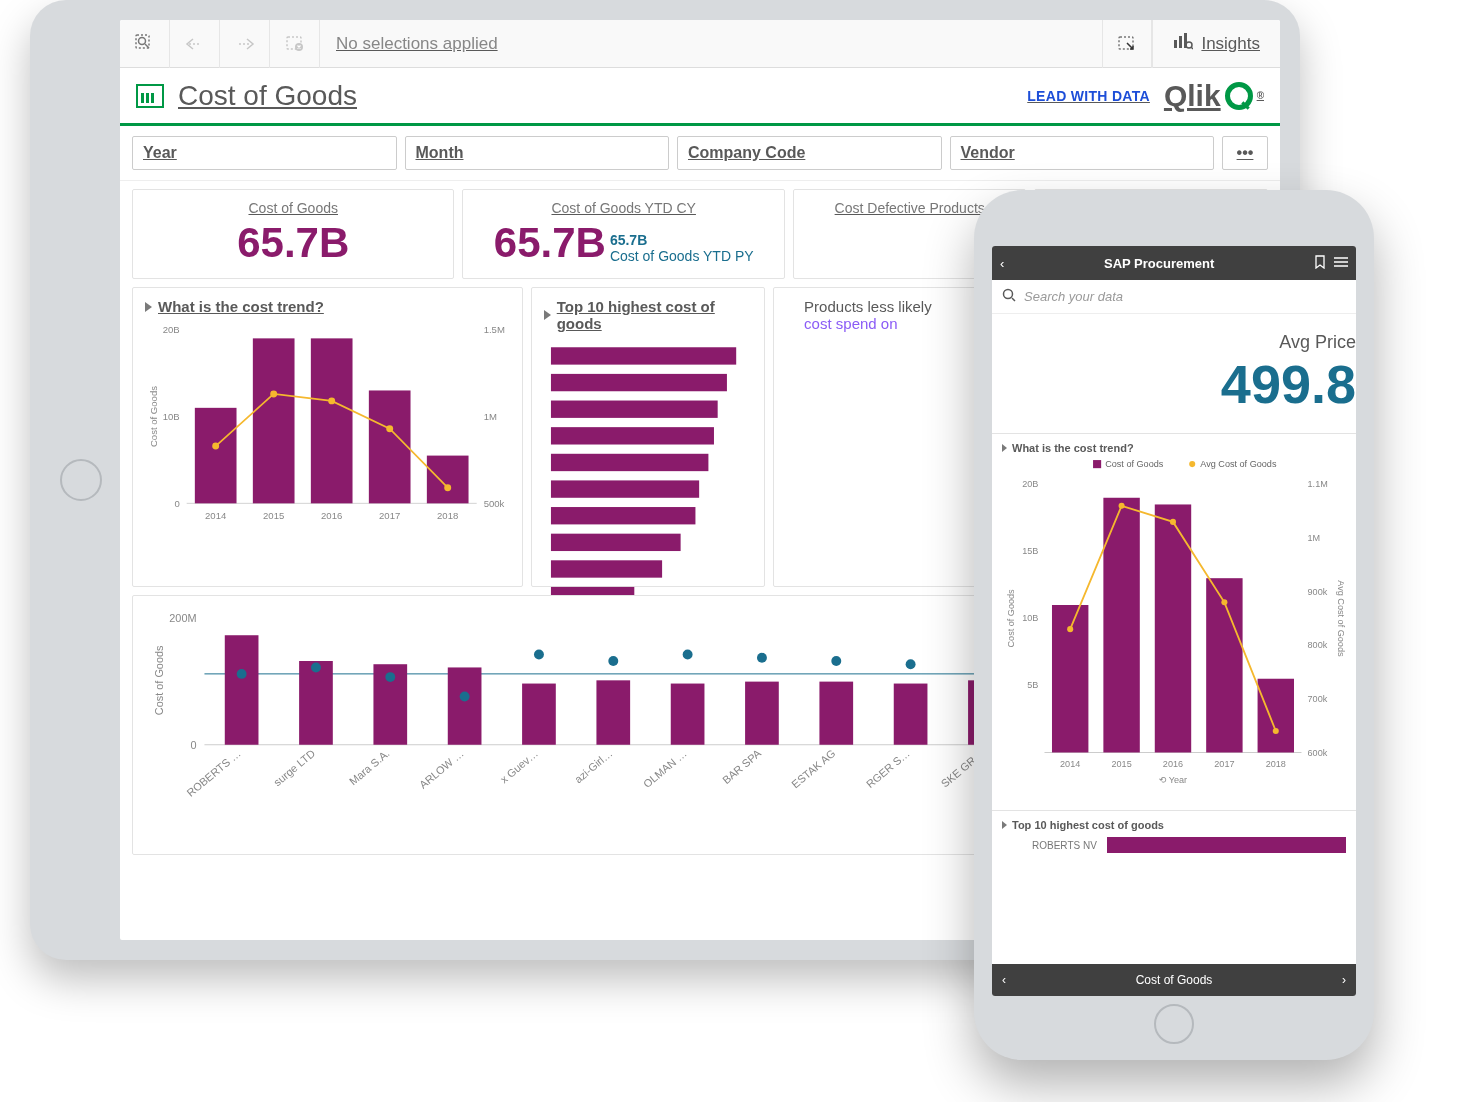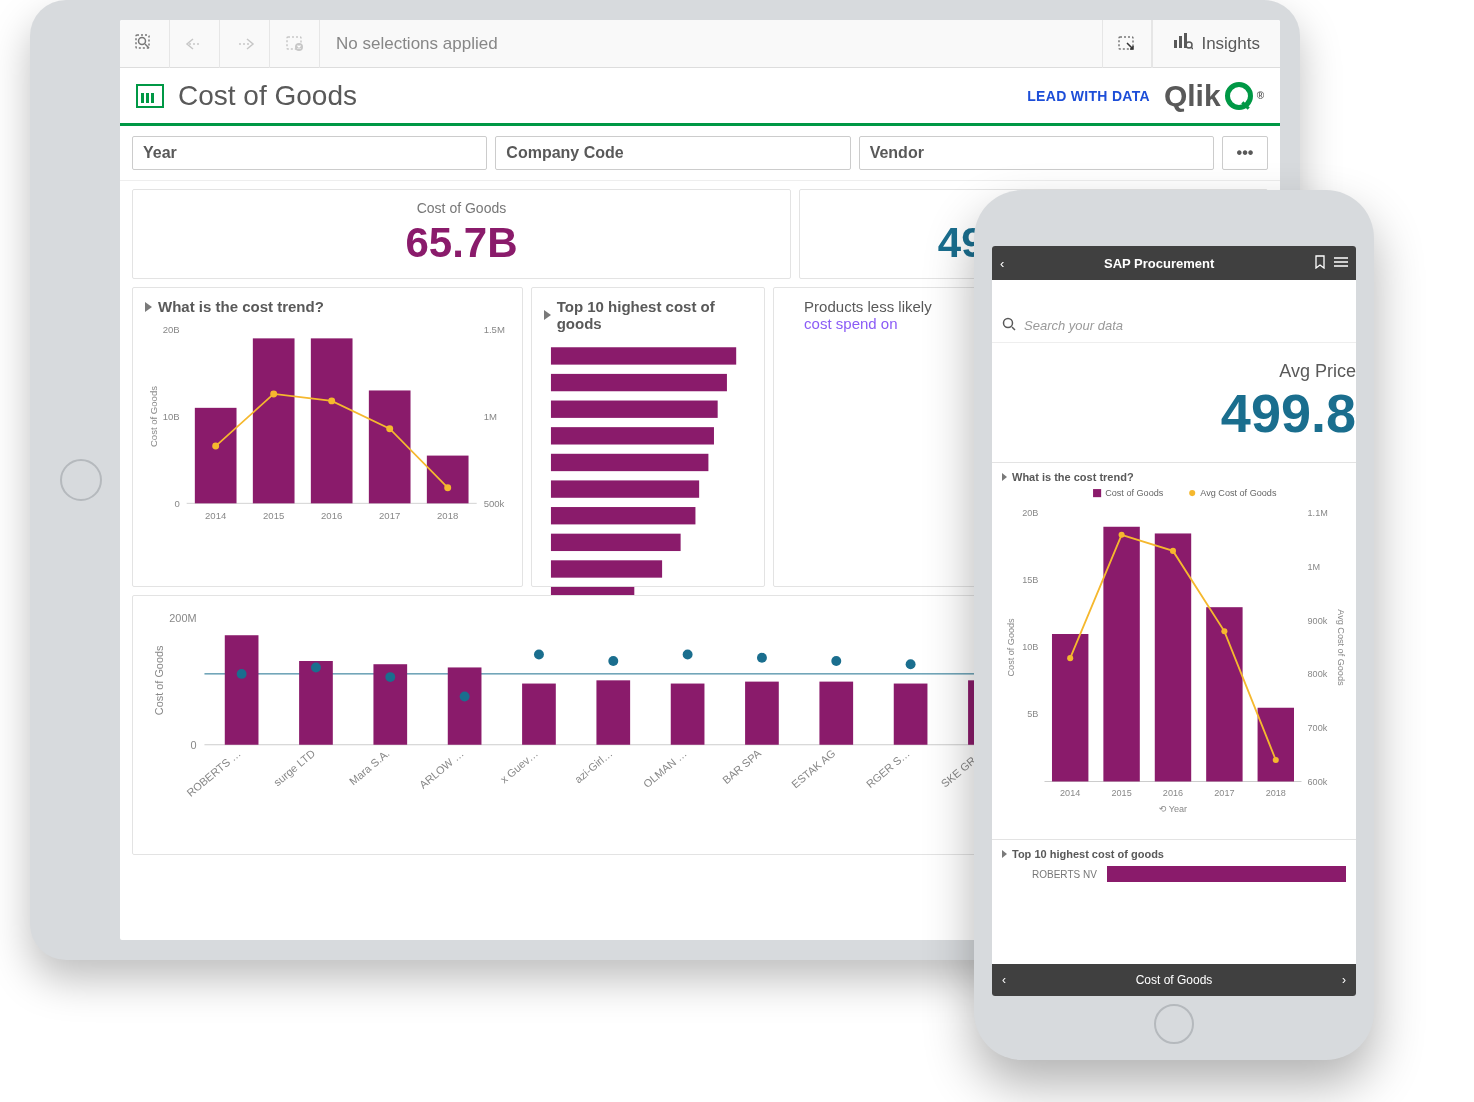--- a/index.html
+++ b/index.html
@@ -2,21 +2,21 @@
 <html><head>
 <meta charset="utf-8">
 <style>
   * { box-sizing: border-box; margin: 0; padding: 0; }
   body { font-family: "Segoe UI", -apple-system, Helvetica, Arial, sans-serif; background: #fff; color: #595959; }
   .stage { width: 1474px; height: 1102px; position: relative; }
 
   
   .tablet { position: absolute; left: 30px; top: 0; width: 1270px; height: 960px; border-radius: 36px; background: #d7dadd; padding: 20px 20px 20px 90px; box-shadow: 0 20px 40px rgba(0,0,0,.25); }
   .tablet .home-btn { position: absolute; left: 30px; top: 50%; width: 42px; height: 42px; border-radius: 50%; border: 2px solid #b5b9bd; transform: translateY(-50%); }
-  .tablet-screen { background: #fff; height: 100%; border-radius: 2px; overflow: hidden; display: flex; flex-direction: column; }
+  .tablet-screen { background: #fff; height: 100%; border-radius: 2px; overflow: hidden; display: flex; flex-direction: column; text-decoration: underline; }
 
   
   .toolbar { display: flex; align-items: center; height: 48px; border-bottom: 1px solid #ddd; background: #f9f9f9; }
   .tb-btn { width: 50px; height: 48px; display: flex; align-items: center; justify-content: center; border-right: 1px solid #e6e6e6; color: #777; }
   .tb-btn.dim { color: #c7c7c7; }
   .tb-sel { flex: 1; padding: 0 16px; color: #878787; font-size: 17px; }
   .tb-insights { display: flex; align-items: center; gap: 8px; padding: 0 20px; height: 48px; border-left: 1px solid #e6e6e6; font-size: 17px; color: #595959; }
 
   
   .header { display: flex; align-items: center; height: 58px; padding: 0 16px; gap: 14px; border-bottom: 3px solid #009845; }
@@ -71,21 +71,21 @@
   }
   .map-sub { position:absolute; top:10px; left:30px; right:8px; font-size:15px; color:#595959; }
   .map-sub2 { color:#8b5cf6; font-size:15px; }
 
   
   .phone { position:absolute; right:100px; top:190px; width:400px; height:870px; border-radius:48px; background:#d7dadd; padding:56px 18px 64px; box-shadow: 0 25px 50px rgba(0,0,0,.3); }
   .phone .home-btn { position:absolute; left:50%; bottom:16px; width:40px; height:40px; border-radius:50%; border:2px solid #b5b9bd; transform:translateX(-50%); }
   .phone-screen { background:#fff; height:100%; border-radius:3px; overflow:hidden; display:flex; flex-direction:column; }
   .p-bar { background:#404040; color:#fff; height:34px; display:flex; align-items:center; padding:0 8px; font-size:13px; gap:8px; }
   .p-bar .t { flex:1; text-align:center; font-weight:600; }
-  .p-search { height:34px; display:flex; align-items:center; gap:8px; padding:0 10px; border-bottom:1px solid #eee; color:#9a9a9a; font-size:13px; font-style:italic;margin-top:29px; }
+  .p-search { height:34px; display:flex; align-items:center; gap:8px; padding:0 10px; border-bottom:1px solid #eee; color:#9a9a9a; font-size:13px; font-style:italic; }
   .p-kpi { text-align:right; padding:18px 0; }
   .p-kpi .lbl { font-size:18px; color:#595959; }
   .p-kpi .big { font-size:54px; font-weight:600; color:#1a6e8e; }
   .p-panel { border-top:1px solid #e3e3e3; padding:8px 10px; }
   .p-panel-title { font-size:11px; font-weight:700; color:#595959; display:flex; align-items:center; gap:5px; }
   .p-caret { width:0;height:0;border-top:4px solid transparent;border-bottom:4px solid transparent;border-left:5px solid #7a7a7a; }
   .p-foot { background:#404040; color:#fff; height:32px; display:flex; align-items:center; justify-content:space-between; padding:0 10px; font-size:12px; }
 
   svg text { font-family: inherit; }
 </style>
@@ -150,30 +150,38 @@
         <div class="lead">LEAD WITH DATA</div>
         <div class="brand">
             <span>Qlik</span>
             <span class="q"></span>
             <span class="reg">®</span>
           </div>
       </div>
 
       <div class="filters">
         <div class="f">Year</div>
+        <div class="f">Month</div>
         <div class="f">Company Code</div>
         <div class="f">Vendor</div>
         <div class="f more">•••</div>
       </div>
 
       <div class="body">
         <div class="row">
           <div class="kpi">
             <div class="lbl">Cost of Goods</div>
             <div class="big">65.7B</div>
+          </div>
+          <div class="kpi">
+            <div class="lbl">Cost of Goods YTD CY</div>
+            <span class="big">65.7B</span><span class="sub"><span class="v">65.7B</span><br><span>Cost of Goods YTD PY</span></span>
+          </div>
+          <div class="kpi" style="flex:0.7">
+            <div class="lbl">Cost Defective Products</div>
           </div>
           <div class="kpi" style="flex:0.7">
             <div class="lbl">Avg Price CY</div>
             <span class="big" style="color:#1a6e8e">499.8</span><span class="sub"><span class="v">499.8</span><br><span>Avg Price PY</span></span>
           </div>
         </div>
 
         <div class="row2">
           <div class="panel">
             <div class="panel-title">

